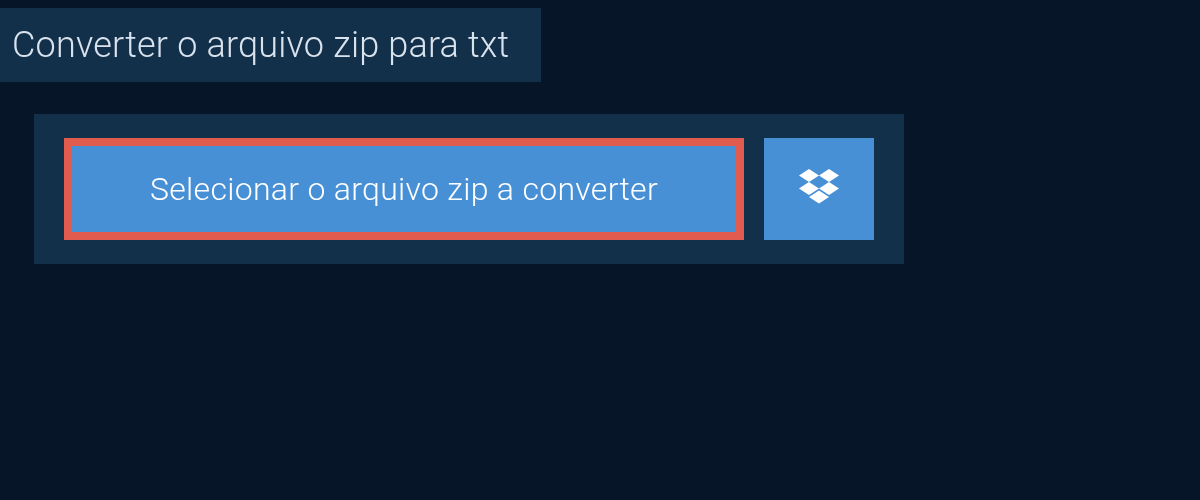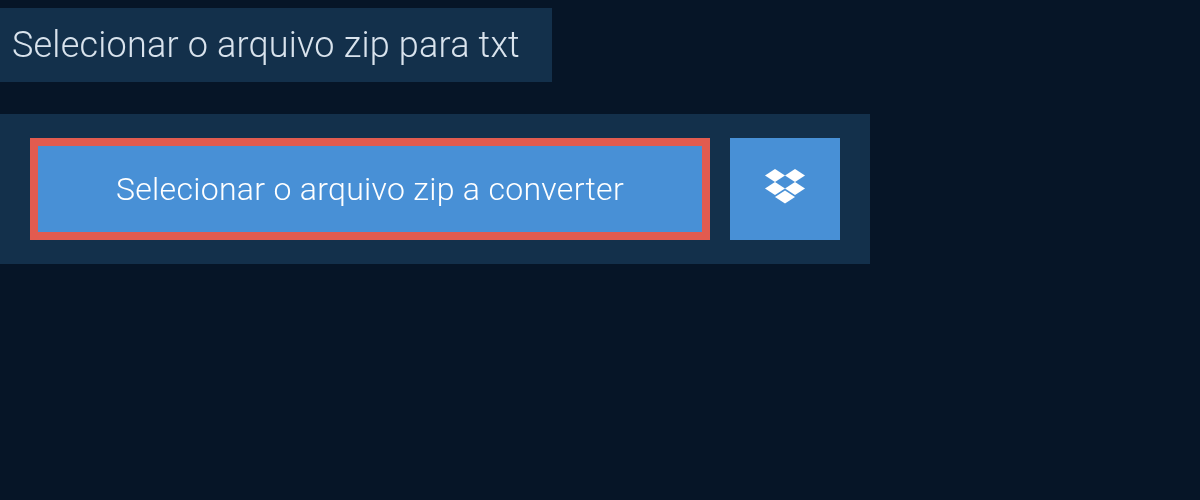--- a/index.html
+++ b/index.html
@@ -26,20 +26,21 @@
       letter-spacing: 0.2px;
     }
     .action-panel {
       background: #13304b;
       padding: 24px 30px;
       margin-top: 32px;
       width: 870px;
       display: flex;
       gap: 20px;
       align-items: stretch;
+      margin-left: 34px;
     }
     .select-button {
       flex: 1;
       background: #4890d6;
       border: 8px solid #e25b4f;
       color: #ffffff;
       font-size: 32px;
       font-weight: 300;
       padding: 24px 20px;
       text-align: center;
@@ -61,21 +62,21 @@
       width: 40px;
       height: 36px;
       fill: #ffffff;
     }
   </style>
 </head>
 <body>
 
 <div class="container">
   <div class="title-bar">
-    <div class="title-text">Selecionar o arquivo zip para txt</div>
+    <div class="title-text">Converter o arquivo zip para txt</div>
   </div>
   
   <div class="action-panel">
     <div class="select-button">
       <span>Selecionar o arquivo zip a converter</span>
     </div>
     <div class="dropbox-button">
       <span>
         <svg class="dropbox-icon" viewBox="0 0 40 36">
           <path d="M10 0 L20 6.5 L10 13 L0 6.5 Z"></path>

